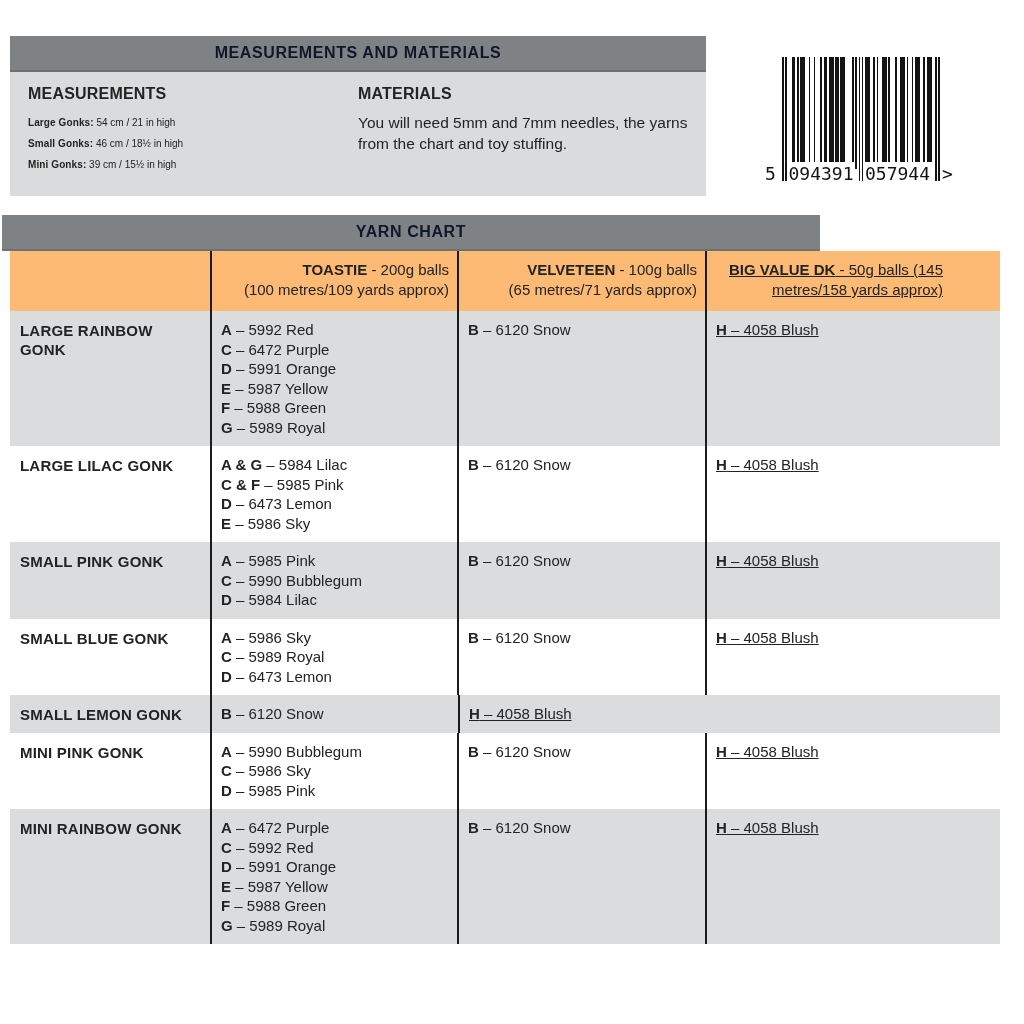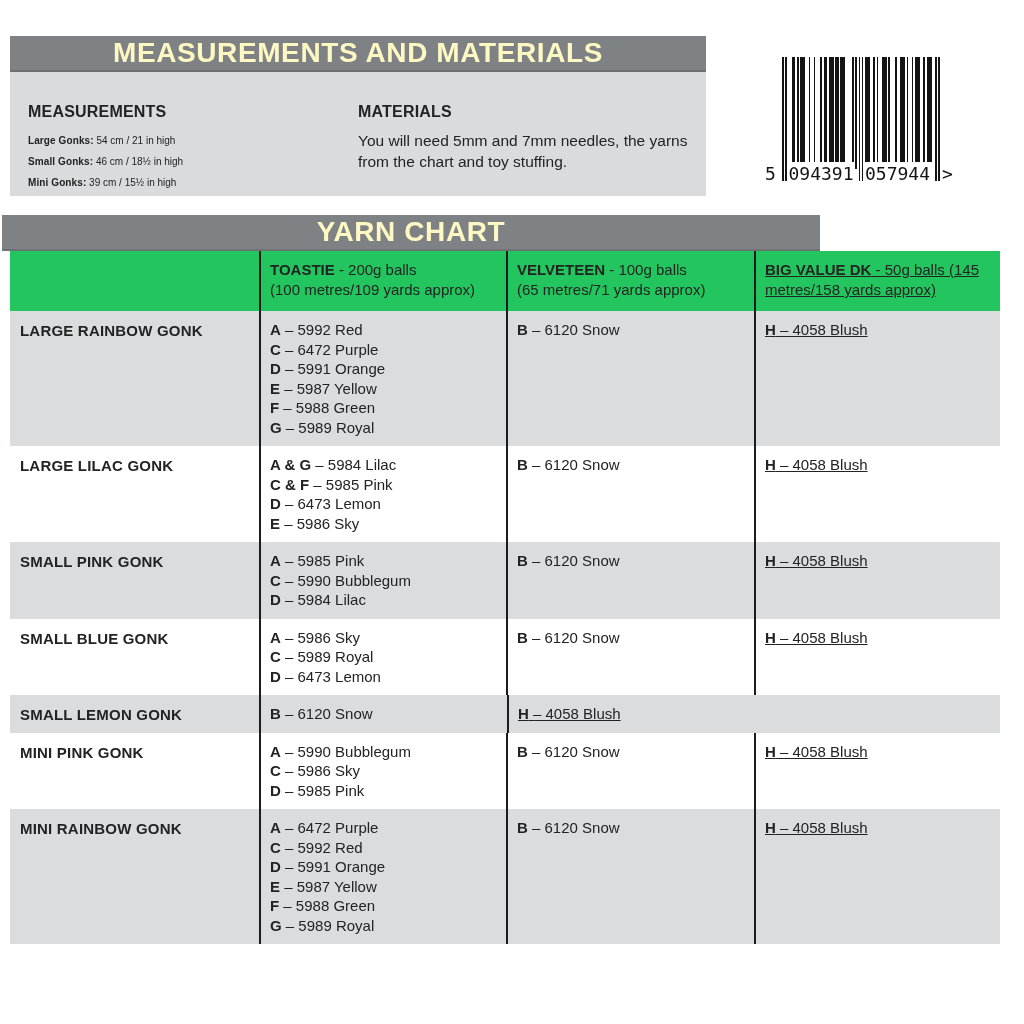--- a/index.html
+++ b/index.html
@@ -5,31 +5,31 @@
   html,body{margin:0;padding:0;}
   body{
     width:1024px;height:1024px;position:relative;background:#ffffff;
     font-family:"Liberation Sans",sans-serif;color:#232323;
     -webkit-font-smoothing:antialiased;
   }
   .abs{position:absolute;}
 
   
   .section-bar{
-    background:#7f8285;color:#fef9c3;
+    background:#7f8285;color:#0f172a;
     display:flex;align-items:center;justify-content:center;
-    font-weight:bold;font-size:28px;letter-spacing:.6px;
+    font-weight:bold;font-size:16px;letter-spacing:.6px;
     border-bottom:2px solid #6e7073;box-sizing:border-box;
   }
   #mm-bar{left:10px;top:36px;width:696px;height:36px;}
   #yc-bar{left:2px;top:215px;width:818px;height:36px;}
 
   
   #mm-panel{left:10px;top:72px;width:696px;height:124px;background:#d9dbdc;}
-  .panel-col{position:absolute;top:13px;margin-top:18px;}
+  .panel-col{position:absolute;top:13px;}
   #meas-col{left:18px;}
   #mat-col{left:348px;width:334px;}
   .panel-heading{margin:0 0 9px 0;font-size:16px;font-weight:bold;letter-spacing:.2px;}
   .m-line{font-size:10px;line-height:21px;white-space:nowrap;}
   .m-line b{letter-spacing:.1px;}
   .mat-text{margin:0;font-size:15.5px;line-height:21px;}
 
   
   #barcode{left:765px;top:57px;width:198px;height:133px;}
   #barcode-svg{position:absolute;left:17px;top:0;width:158px;height:124px;}
@@ -41,25 +41,25 @@
   .bc-first{left:0;}
   .bc-g1{left:22px;width:68px;text-align:center;background:#ffffff;}
   .bc-g2{left:100px;width:68px;background:#ffffff;}
   .bc-gt{left:177px;}
 
   
   #yc-table{left:10px;top:251px;width:990px;font-size:15px;}
   .trow{display:flex;align-items:stretch;}
   .trow.alt{background:#dbdcde;}
   .cell{box-sizing:border-box;}
-  .c1{width:249px;padding:10px 8px 8px 10px;}
+  .c1{width:200px;padding:10px 8px 8px 10px;}
   .c2{width:247px;border-left:2px solid #1c1c1c;padding:9px 8px 9px 9px;}
   .c3{width:248px;border-left:2px solid #1c1c1c;padding:9px 8px 9px 9px;}
   .c4{width:246px;border-left:2px solid #1c1c1c;padding:9px 8px 9px 9px;text-decoration:underline;}
-  .trow.header{min-height:60px;background:#22c55e;}
+  .trow.header{min-height:60px;background:#fdba74;text-align:right;}
   .hdr{line-height:20px;}
   .gonk-label{font-weight:bold;font-size:15px;letter-spacing:.2px;line-height:19px;}
   .entry{line-height:19.5px;white-space:nowrap;}
 </style>
 </head>
 <body>
 
 <div class="abs section-bar" id="mm-bar">MEASUREMENTS AND MATERIALS</div>
 
 <div class="abs" id="mm-panel">

